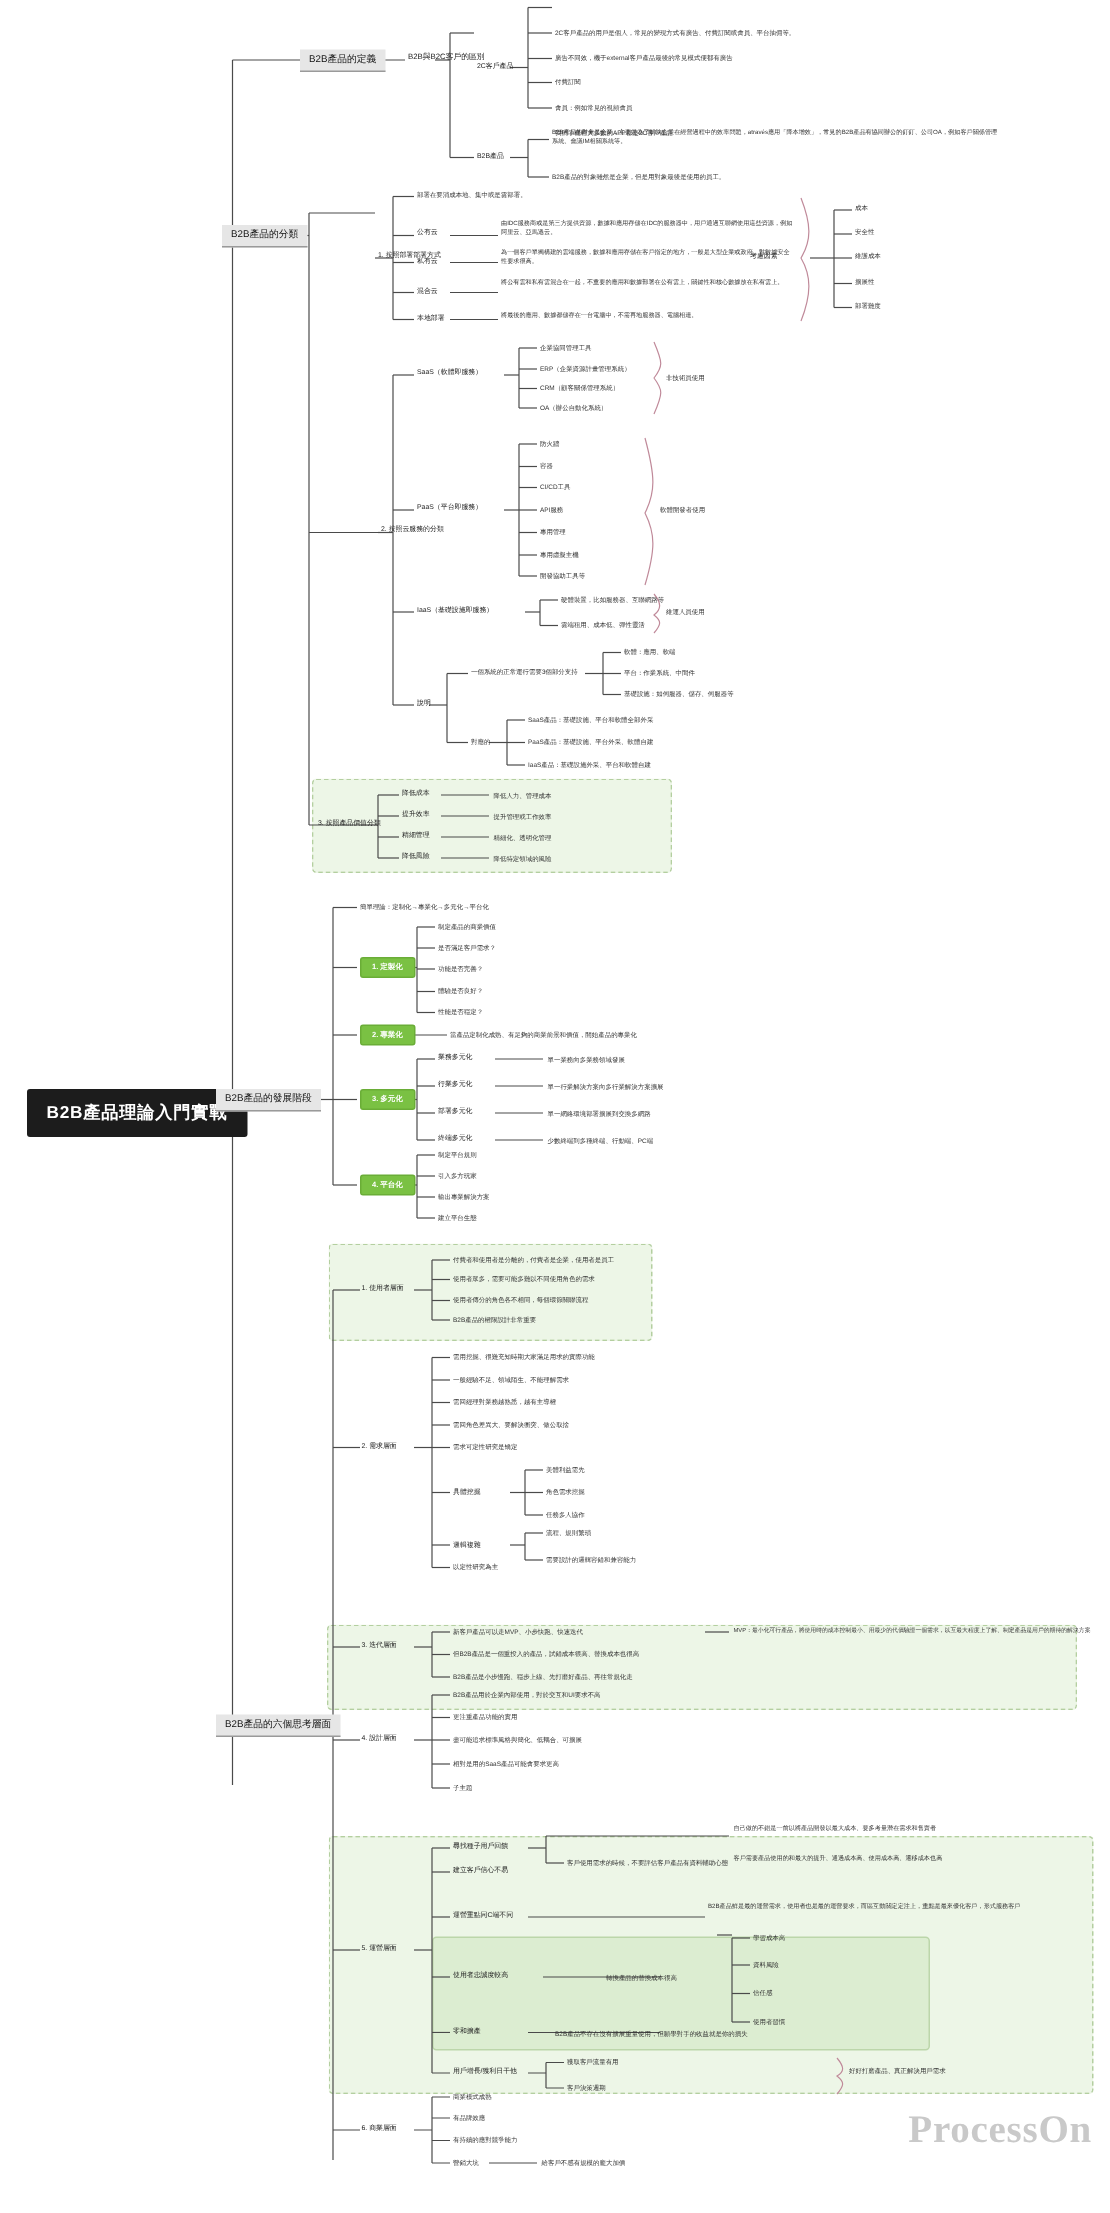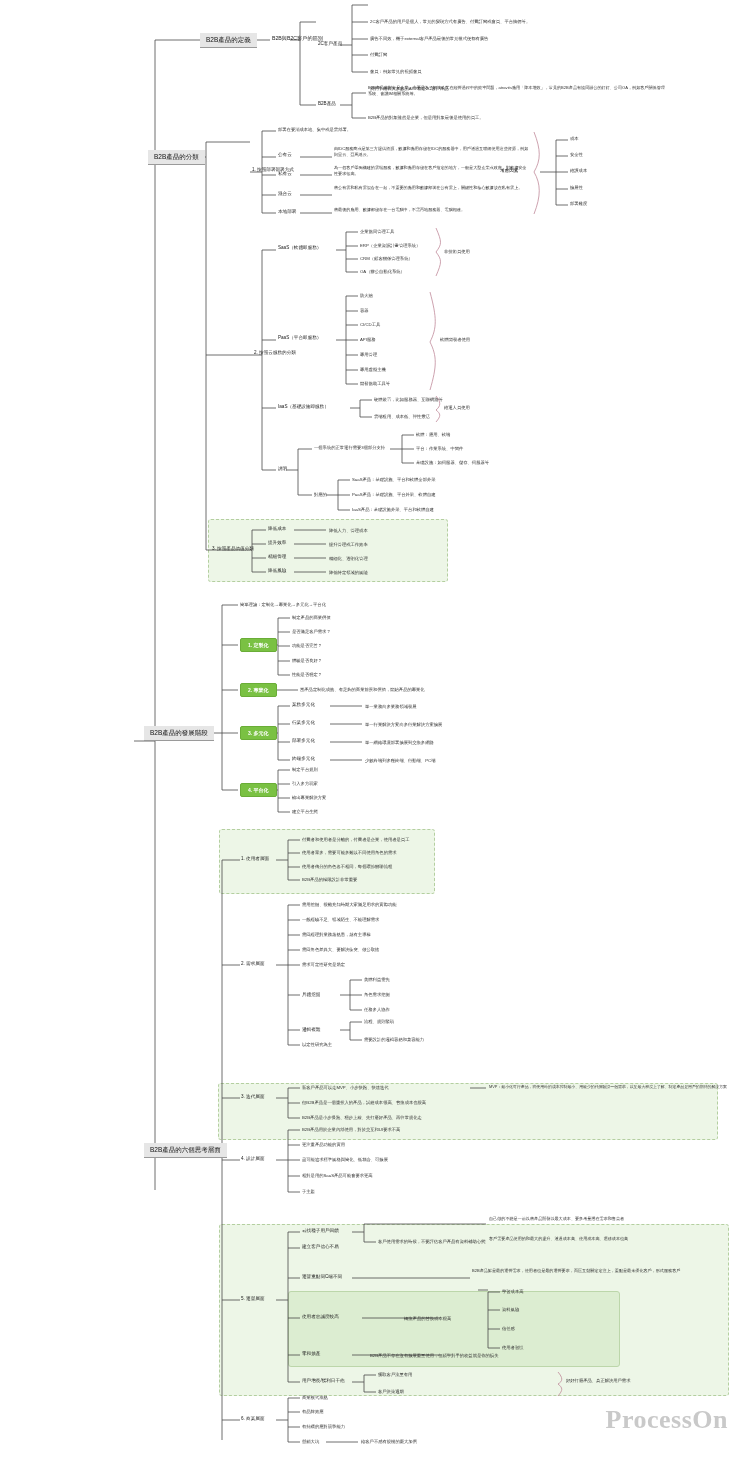--- a/index.html
+++ b/index.html
@@ -320,20 +320,21 @@
     </g>
     <g stroke="#c08a9a" stroke-width="0.8" fill="none">
       <path d="M534,132 C541,150 541,160 534,172 C541,184 541,196 534,214"></path>
       <path d="M436,228 C442,242 442,244 436,252 C442,260 442,262 436,276"></path>
       <path d="M430,292 C437,318 437,328 430,342 C437,356 437,366 430,390"></path>
       <path d="M436,396 C441,402 441,406 436,410 C441,414 441,416 436,422"></path>
       <path d="M558,1372 C563,1378 563,1381 558,1384 C563,1388 563,1390 558,1396"></path>
     </g>
   </svg>
 
+  <div class="node n-root" style="left:18px;top:726px;">B2B產品理論入門實戰</div>
 
   <div class="node n-l1" style="left:200px;top:33px;">B2B產品的定義</div>
   <div class="node n-l2" style="left:272px;top:35px;">B2B與B2C客戶的區別</div>
 
   <div class="node n-l3" style="left:318px;top:41px;">2C客戶產品</div>
   <div class="node n-leaf" style="left:370px;top:19px;">2C客戶產品的用戶是個人，常見的變現方式有廣告、付費訂閱或會員、平台抽佣等。</div>
   <div class="node n-leaf" style="left:370px;top:36px;">廣告不同效，機于external客戶產品最後的常見模式便都有廣告</div>
   <div class="node n-leaf" style="left:370px;top:52px;">付費訂閱</div>
   <div class="node n-leaf" style="left:370px;top:69px;">會員：例如常見的視頻會員</div>
   <div class="node n-leaf" style="left:370px;top:86px;">我們手機裡大多數的APP都是2C客戶產品</div>

